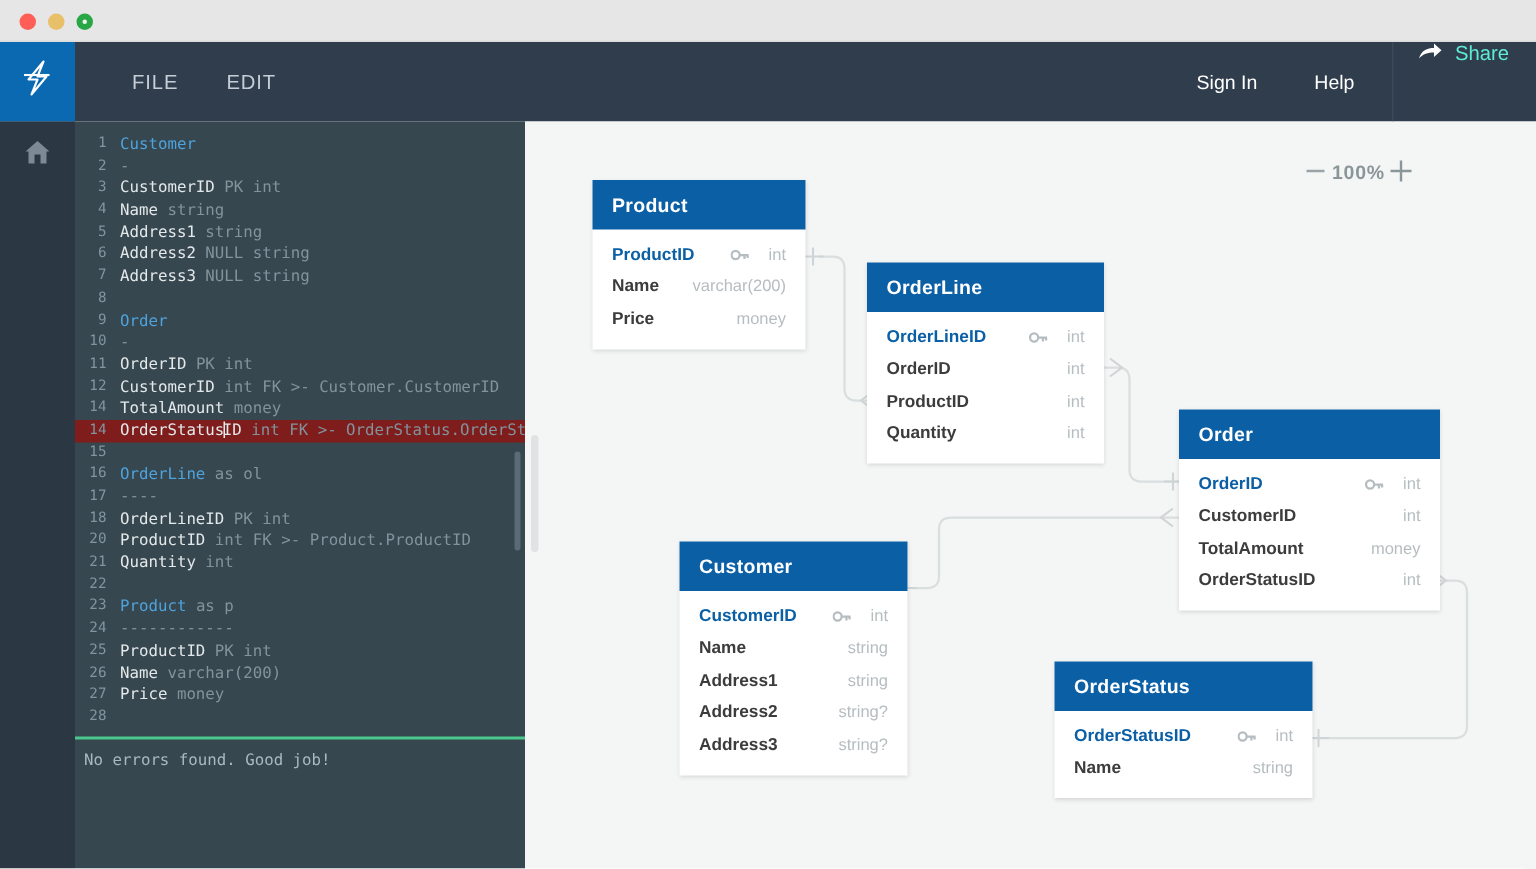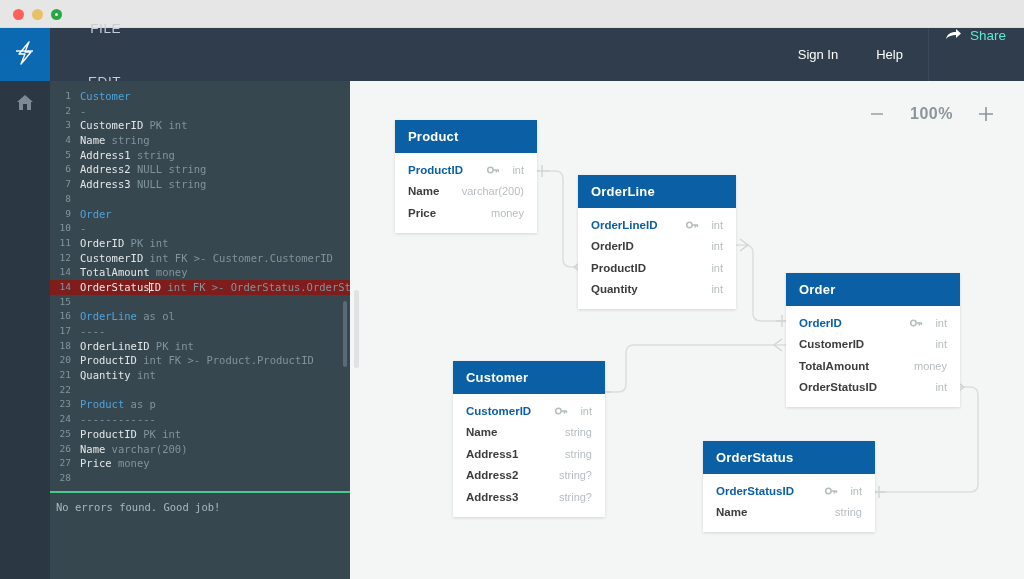--- a/index.html
+++ b/index.html
@@ -32,21 +32,21 @@
   .navbar {
     position: absolute; left: 0; top: 28px; width: 1024px; height: 53px;
     background: #2f3d4c;
     display: flex; align-items: center;
   }
   .logo-box {
     width: 50px; height: 53px; background: #0a69b1;
     display: flex; align-items: center; justify-content: center;
     flex: 0 0 50px;
   }
-  .nav-left { display: flex; align-items: flex-end; margin-left: 22px; flex-direction: column; }
+  .nav-left { display: flex; align-items: flex-start; margin-left: 22px; }
   .nav-item {
     color: #c5cdd6; font-size: 13.5px; letter-spacing: .6px;
     padding: 0 16px; cursor: pointer; line-height: 53px;
   }
   .nav-spacer { flex: 1 1 auto; }
   .nav-right { display: flex; align-items: center; height: 53px; }
   .nav-link {
     color: #ffffff; font-size: 13px; padding: 0 19px; cursor: pointer;
     line-height: 53px;
   }
@@ -119,22 +119,22 @@
     position: absolute; left: 350px; top: 81px; width: 674px; height: 498px;
     background: #f4f6f6; overflow: hidden;
   }
   .canvas-scroll {
     position: absolute; left: 4px; top: 209px; width: 5px; height: 78px;
     background: #dfe3e3; border-radius: 3px;
   }
 
   .zoom-ctrl {
     position: absolute; left: 516px; top: 22px;
-    display: flex; align-items: center; gap: 22px;
-    color: #8b9699; font-size: 16px; font-weight: bold;
+    display: flex; align-items: center; 
+    color: #8b9699; font-size: 13px; font-weight: bold;
     letter-spacing: .5px;
   }
   .zoom-btn {
     cursor: pointer; display: flex; align-items: center; justify-content: center;
     width: 22px; height: 22px;
   }
 
   
   .ertable {
     position: absolute; background: #ffffff;

